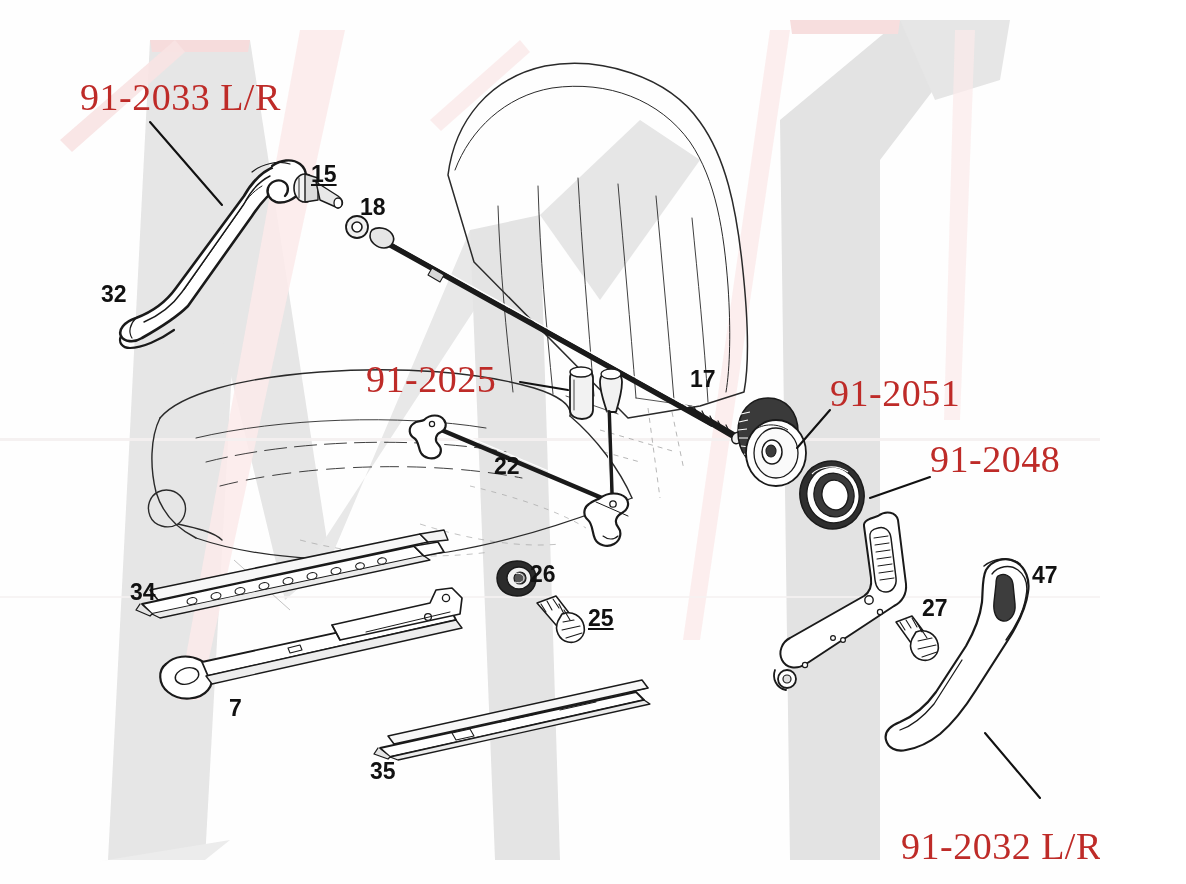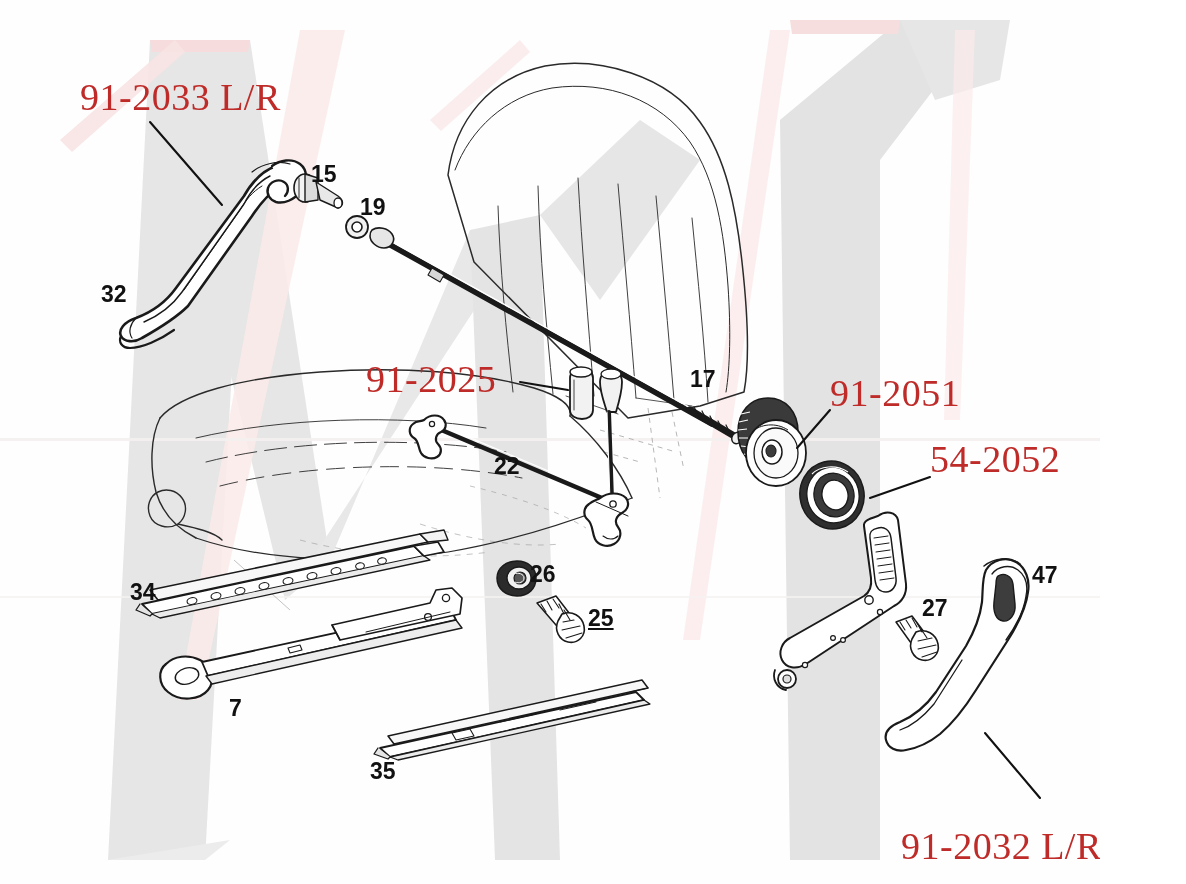--- a/index.html
+++ b/index.html
@@ -379,25 +379,25 @@
         <line x1="830" y1="410" x2="797" y2="448"></line>
         <line x1="930" y1="477" x2="870" y2="498"></line>
         <line x1="1040" y1="798" x2="985" y2="733"></line>
       </g>
     </g>
   </svg>
 
   <div class="red-label" style="left:80px; top:78px;">91-2033 L/R</div>
   <div class="red-label" style="left:366px; top:360px;">91-2025</div>
   <div class="red-label" style="left:830px; top:374px;">91-2051</div>
-  <div class="red-label" style="left:930px; top:440px;">54-2052</div>
+  <div class="red-label" style="left:930px; top:440px;">91-2048</div>
   <div class="red-label" style="left:884px; top:827px;margin-left:17px;">91-2032 L/R</div>
 
-  <div class="num-label" style="left:311px; top:163px;">15</div>
-  <div class="num-label" style="left:360px; top:196px;">19</div>
+  <div class="num-label" style="left:311px; top:163px;text-decoration:underline;">15</div>
+  <div class="num-label" style="left:360px; top:196px;">18</div>
   <div class="num-label" style="left:101px; top:283px;">32</div>
   <div class="num-label" style="left:678px; top:368px;margin-left:12px;">17</div>
   <div class="num-label" style="left:494px; top:455px;">22</div>
   <div class="num-label" style="left:111px; top:581px;margin-left:19px;">34</div>
   <div class="num-label" style="left:530px; top:563px;">26</div>
   <div class="num-label" style="left:588px; top:607px;text-decoration:underline;">25</div>
   <div class="num-label" style="left:922px; top:597px;">27</div>
   <div class="num-label" style="left:1032px; top:564px;">47</div>
   <div class="num-label" style="left:229px; top:697px;">7</div>
   <div class="num-label" style="left:370px; top:760px;">35</div>

